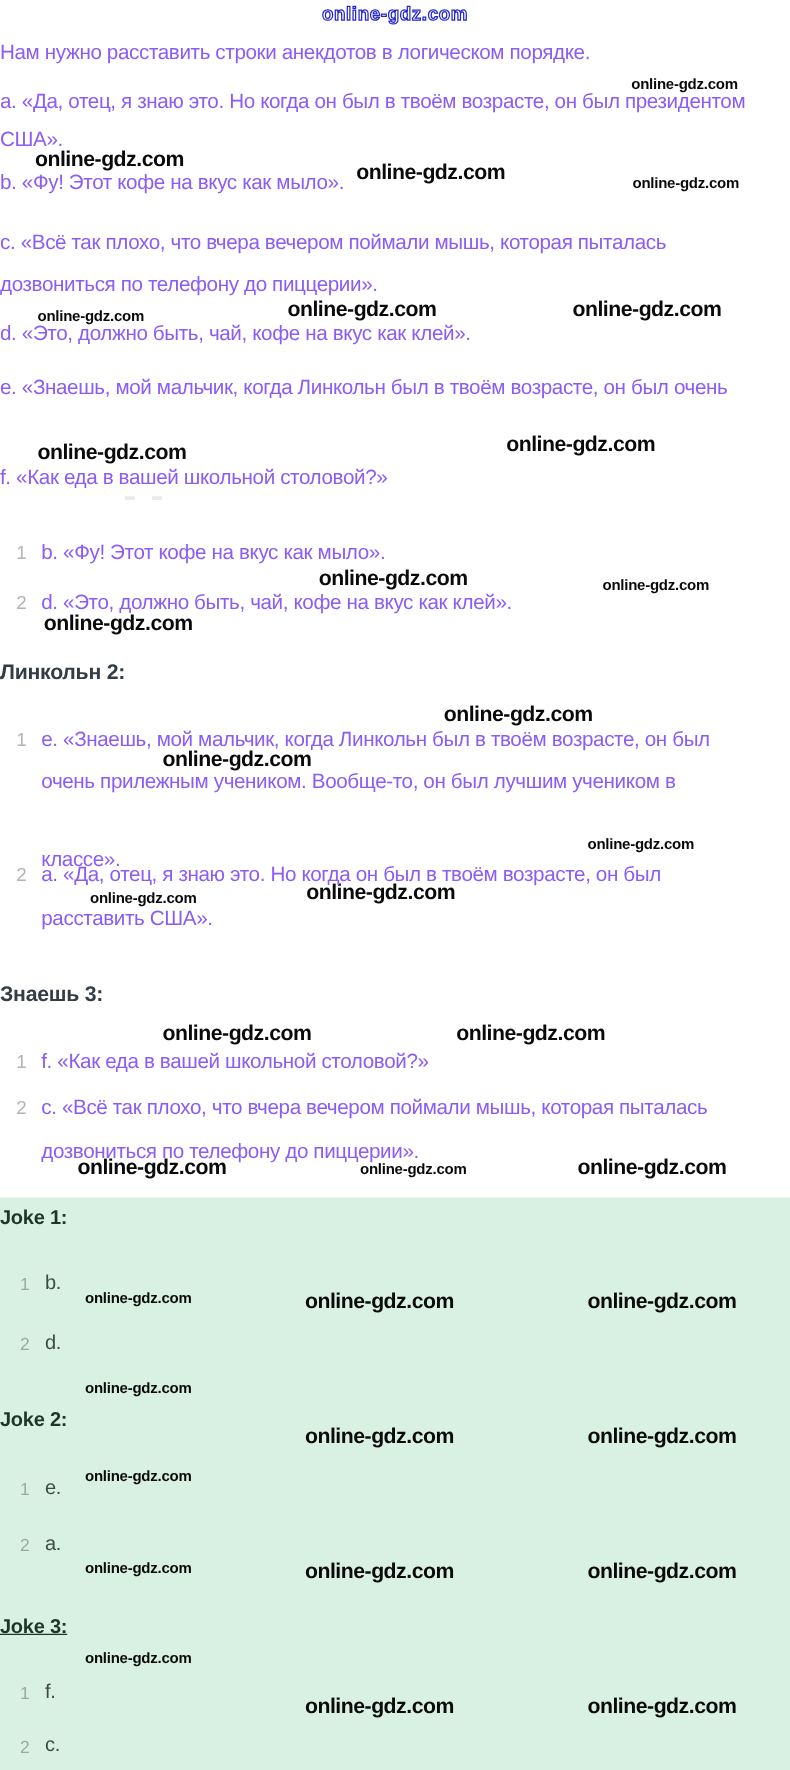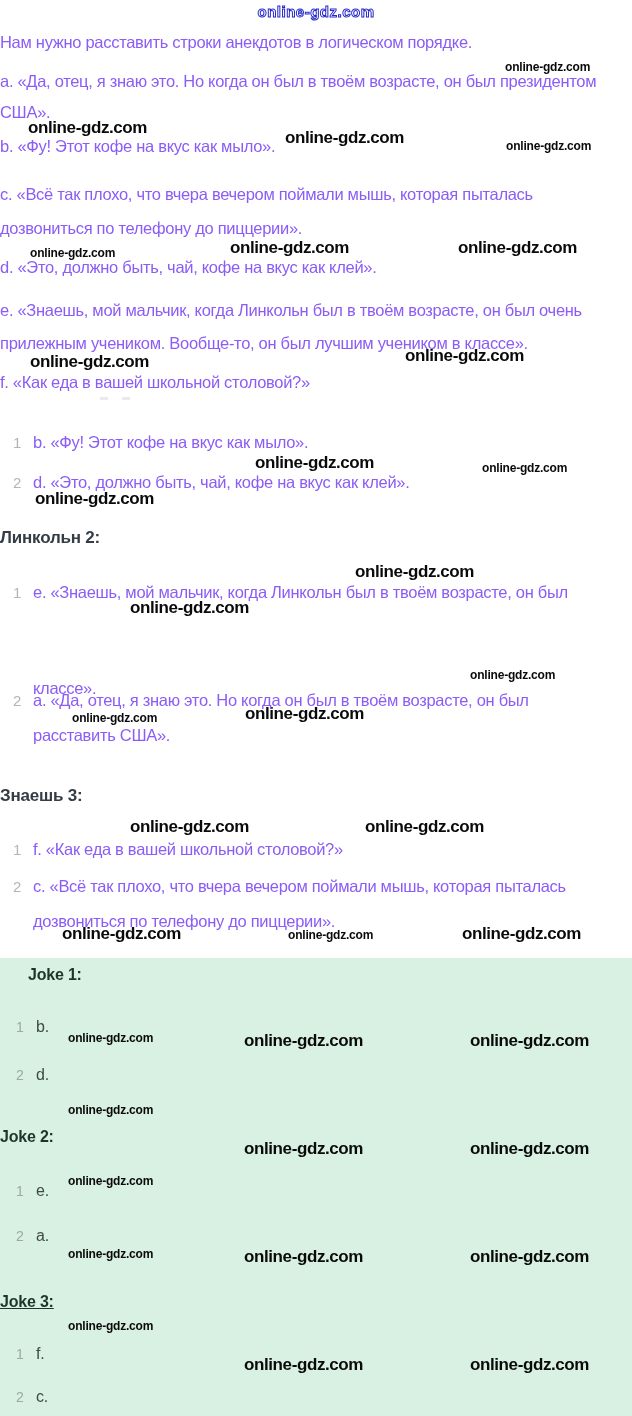--- a/index.html
+++ b/index.html
@@ -86,32 +86,32 @@
   <div class="abs logo">online-gdz.com</div>
 
   <div class="abs txt" style="left:0;top:33px;">Нам нужно расставить строки анекдотов в логическом порядке.</div>
   <div class="abs txt" style="left:0;top:72px;">a. «Да, отец, я знаю это. Но когда он был в твоём возрасте, он был президентом</div>
   <div class="abs txt" style="left:0;top:103px;">США».</div>
   <div class="abs txt" style="left:0;top:137px;">b. «Фу! Этот кофе на вкус как мыло».</div>
   <div class="abs txt" style="left:0;top:185px;">c. «Всё так плохо, что вчера вечером поймали мышь, которая пыталась</div>
   <div class="abs txt" style="left:0;top:219px;">дозвониться по телефону до пиццерии».</div>
   <div class="abs txt" style="left:0;top:258px;">d. «Это, должно быть, чай, кофе на вкус как клей».</div>
   <div class="abs txt" style="left:0;top:301px;">e. «Знаешь, мой мальчик, когда Линкольн был в твоём возрасте, он был очень</div>
-  <div class="abs txt" style="left:0;top:334px;">прилежным учеником. Вообще-то, он был лучшим учеником в классе».</div>
   <div class="abs txt" style="left:0;top:373px;">f. «Как еда в вашей школьной столовой?»</div>
   <div class="abs smudge"></div>
 
   <div class="abs num" style="left:13px;top:434px;">1</div>
   <div class="abs txt" style="left:33px;top:433px;">b. «Фу! Этот кофе на вкус как мыло».</div>
   <div class="abs num" style="left:13px;top:474px;">2</div>
   <div class="abs txt" style="left:33px;top:473px;">d. «Это, должно быть, чай, кофе на вкус как клей».</div>
 
   <div class="abs h-ru" style="left:0;top:528px;">Линкольн 2:</div>
   <div class="abs num" style="left:13px;top:584px;">1</div>
   <div class="abs txt" style="left:33px;top:583px;">e. «Знаешь, мой мальчик, когда Линкольн был в твоём возрасте, он был</div>
+  <div class="abs txt" style="left:33px;top:616px;">очень прилежным учеником. Вообще-то, он был лучшим учеником в</div>
   <div class="abs txt" style="left:33px;top:651px;margin-top:28px;">классе».</div>
   <div class="abs num" style="left:13px;top:692px;">2</div>
   <div class="abs txt" style="left:33px;top:691px;">a. «Да, отец, я знаю это. Но когда он был в твоём возрасте, он был</div>
   <div class="abs txt" style="left:33px;top:726px;">расставить США».</div>
 
   <div class="abs h-ru" style="left:0;top:786px;">Знаешь 3:</div>
   <div class="abs num" style="left:13px;top:841px;">1</div>
   <div class="abs txt" style="left:33px;top:840px;">f. «Как еда в вашей школьной столовой?»</div>
   <div class="abs num" style="left:13px;top:878px;">2</div>
   <div class="abs txt" style="left:33px;top:877px;">c. «Всё так плохо, что вчера вечером поймали мышь, которая пыталась</div>
@@ -126,21 +126,21 @@
   <div class="abs wm-lg" style="left:244px;top:1139px;">online-gdz.com</div>
   <div class="abs wm-lg" style="left:470px;top:1139px;">online-gdz.com</div>
   <div class="abs wm-sm" style="left:68px;top:1174px;">online-gdz.com</div>
   <div class="abs wm-sm" style="left:68px;top:1247px;">online-gdz.com</div>
   <div class="abs wm-lg" style="left:244px;top:1247px;">online-gdz.com</div>
   <div class="abs wm-lg" style="left:470px;top:1247px;">online-gdz.com</div>
   <div class="abs wm-sm" style="left:68px;top:1319px;">online-gdz.com</div>
   <div class="abs wm-lg" style="left:244px;top:1355px;">online-gdz.com</div>
   <div class="abs wm-lg" style="left:470px;top:1355px;">online-gdz.com</div>
 
-  <div class="abs h-en" style="left:0;top:966px;margin-left:28px;">Joke 1:</div>
+  <div class="abs h-en" style="left:0;top:966px;">Joke 1:</div>
   <div class="abs g-num" style="left:16px;top:1019px;">1</div>
   <div class="abs g-letter" style="left:36px;top:1018px;">b.</div>
   <div class="abs g-num" style="left:16px;top:1067px;">2</div>
   <div class="abs g-letter" style="left:36px;top:1066px;">d.</div>
 
   <div class="abs h-en" style="left:0;top:1128px;">Joke 2:</div>
   <div class="abs g-num" style="left:16px;top:1183px;">1</div>
   <div class="abs g-letter" style="left:36px;top:1182px;">e.</div>
   <div class="abs g-num" style="left:16px;top:1228px;">2</div>
   <div class="abs g-letter" style="left:36px;top:1227px;">a.</div>

